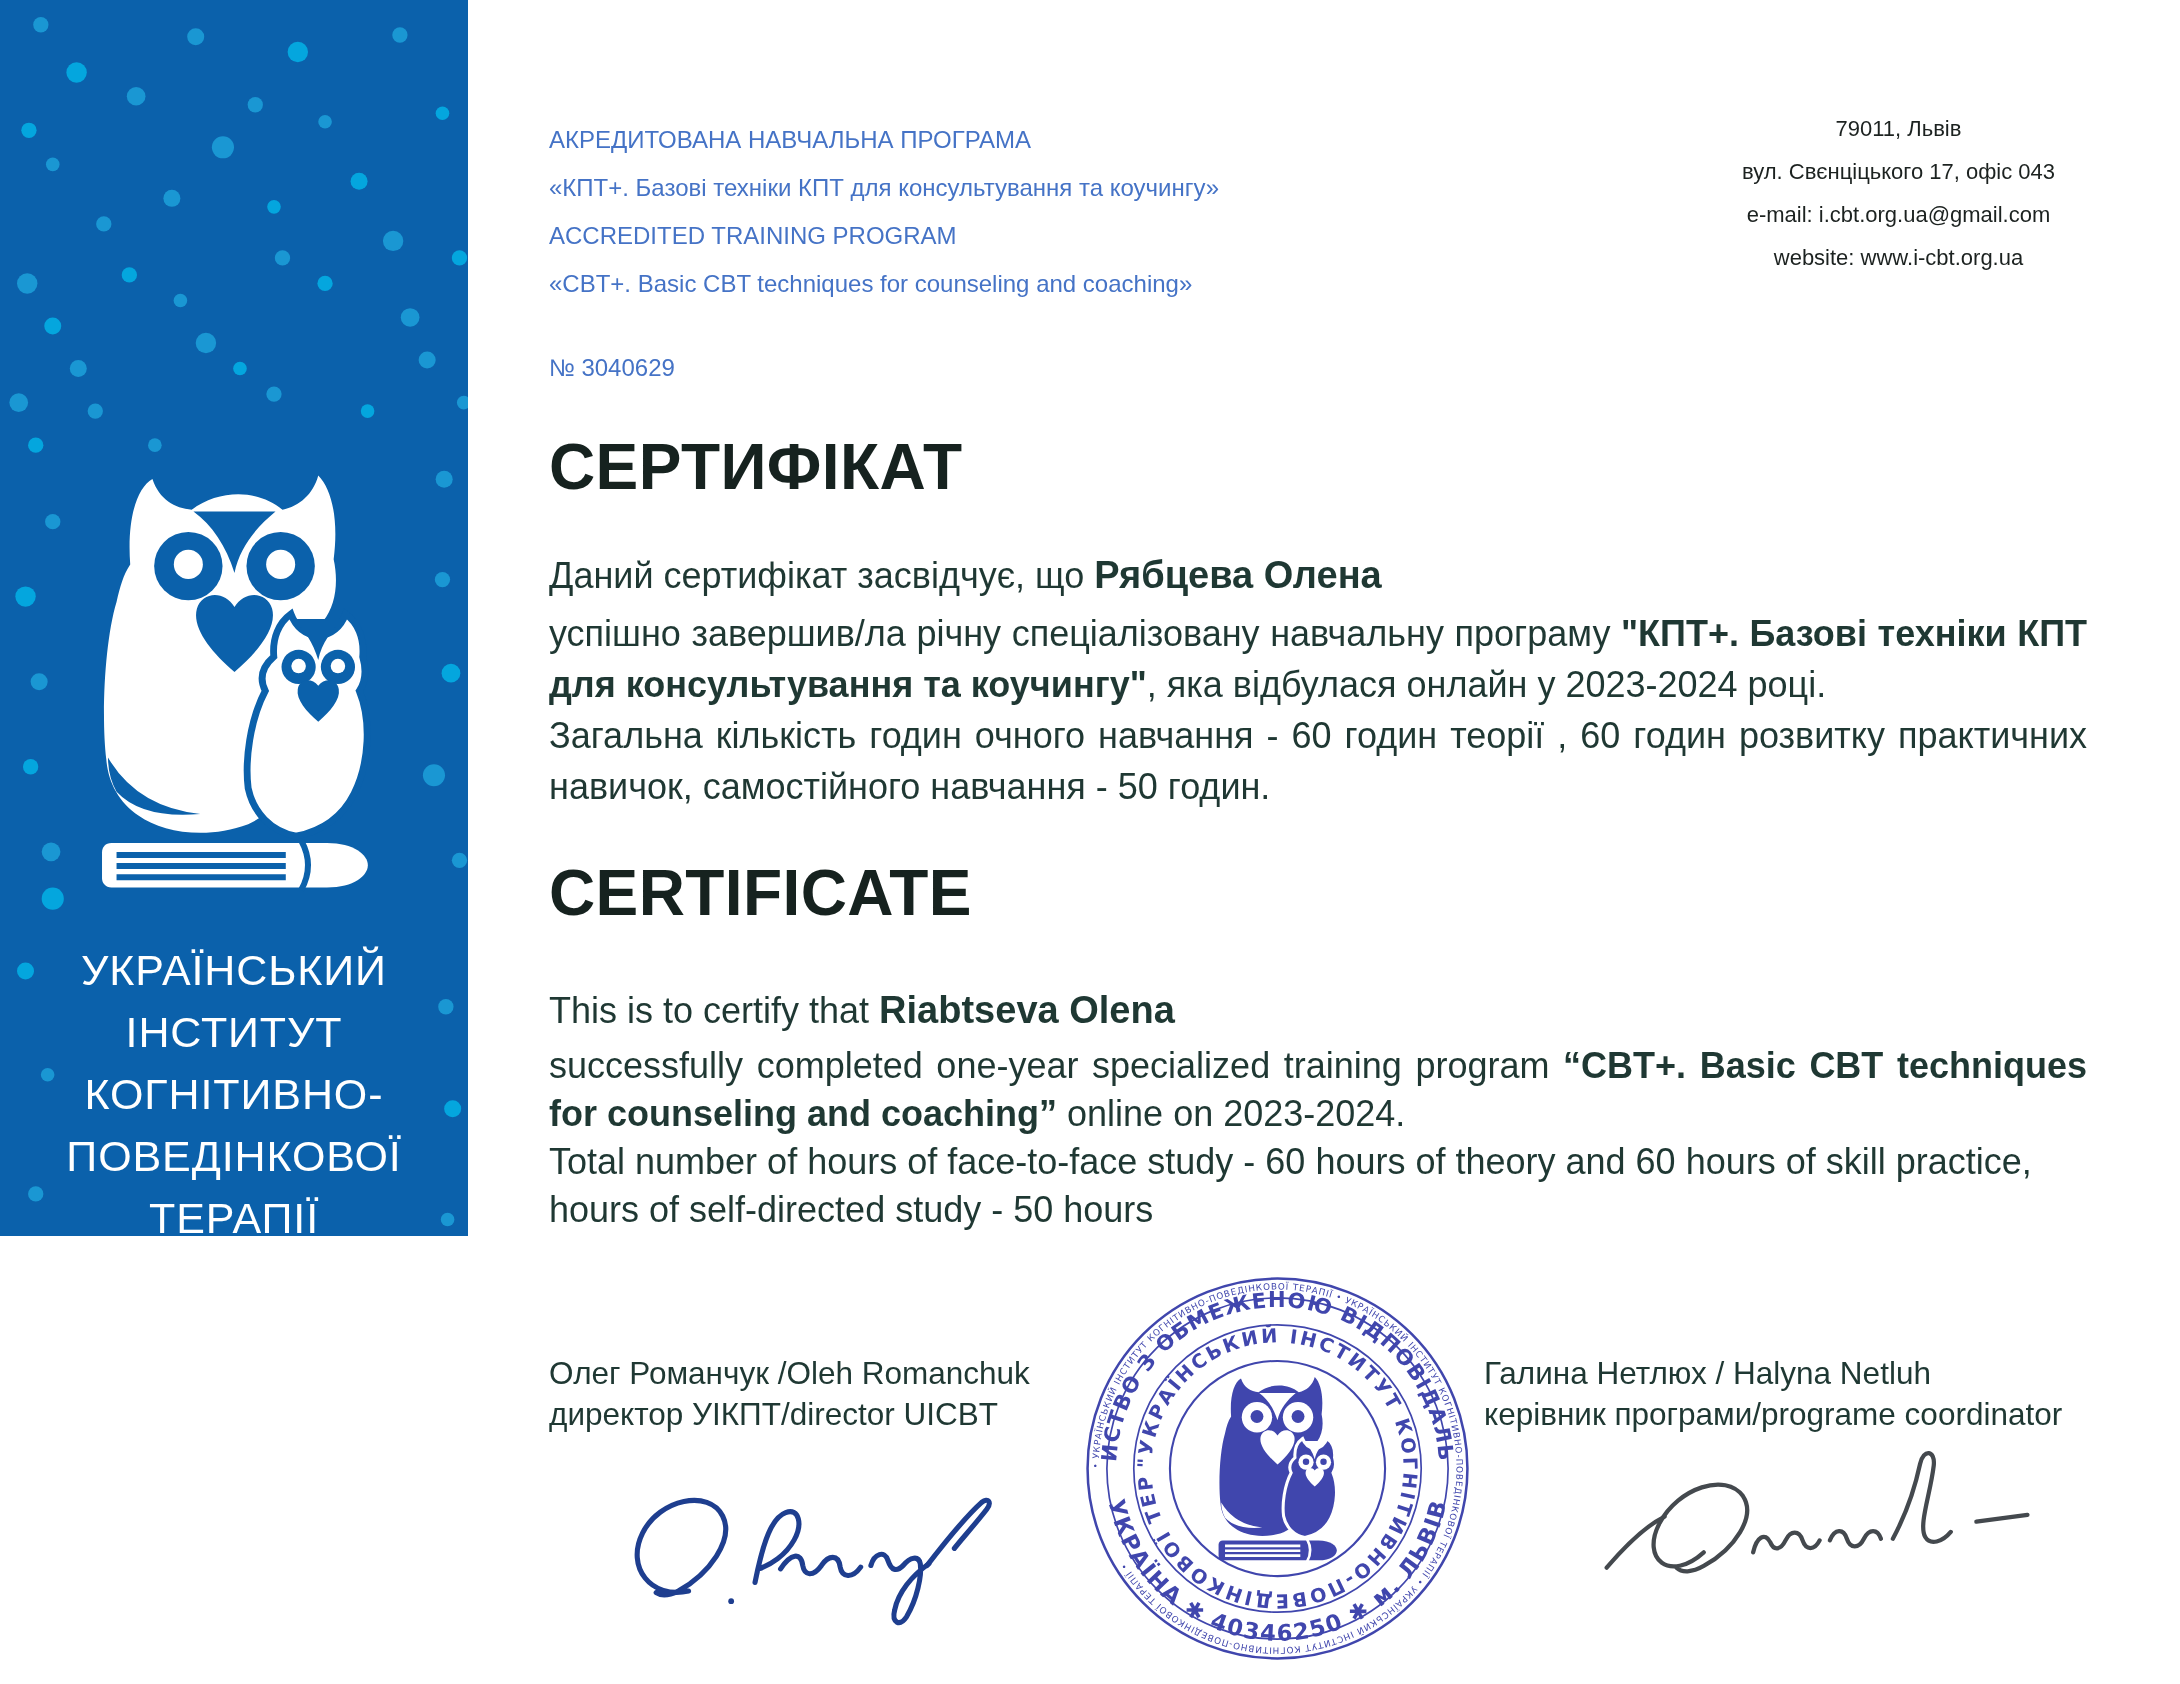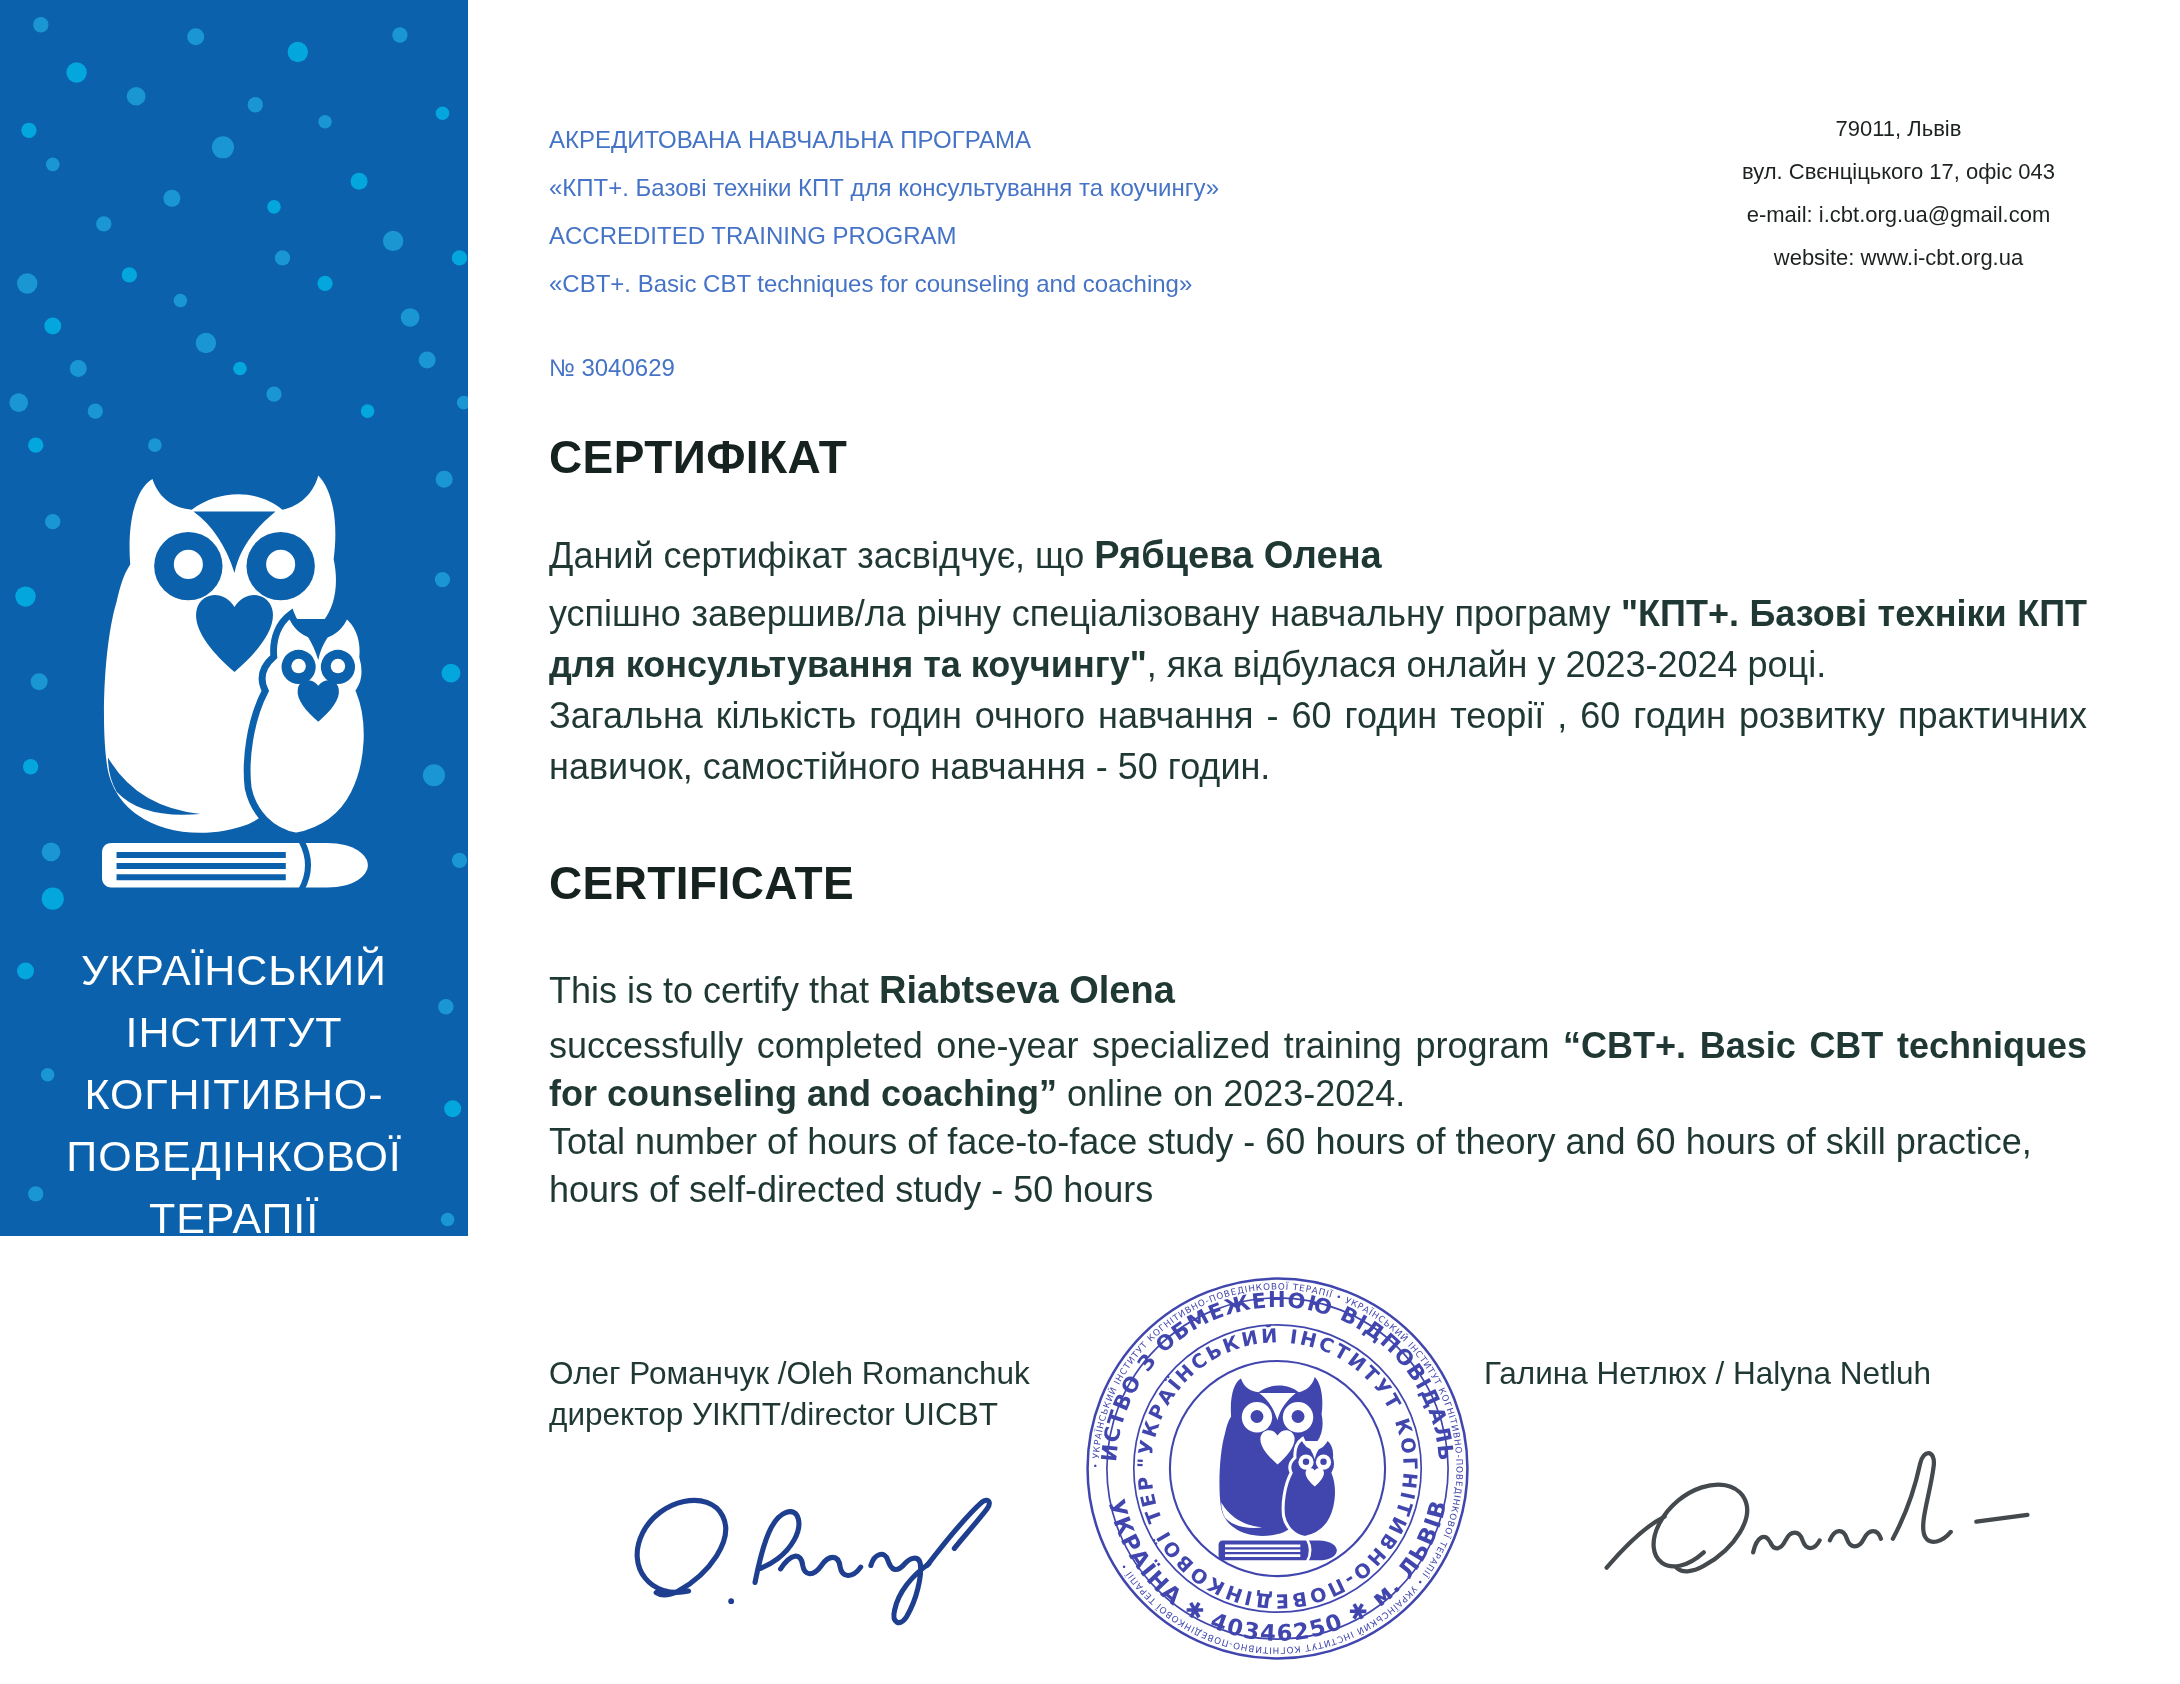--- a/index.html
+++ b/index.html
@@ -23,21 +23,21 @@
   .program{position:absolute;left:549px;top:116px;color:var(--accent);font-size:24px;line-height:48px}
   .program p{white-space:nowrap}
   .cert-number{margin-top:36px}
   .contact{position:absolute;right:126px;top:107px;text-align:center;color:var(--contact);
            font-size:22px;line-height:43px}
 
   
   .section{position:absolute;left:549px;width:1538px;color:var(--ink)}
   .section-ua{top:430px}
   .section-en{top:856px}
-  h1{font-size:46px;font-weight:700;color:var(--heading);letter-spacing:0.4px}
+  h1{font-size:64px;font-weight:700;color:var(--heading);letter-spacing:0.4px}
   .section-ua h1{margin-bottom:46px}
   .section-en h1{margin-bottom:56px}
   .para{font-size:36px;line-height:51px}
   .section-en .para{line-height:48px}
   .intro-line{margin-bottom:6.8px}
   .just{text-align:justify}
   .holder-name{font-weight:700;font-size:38px}
   .prog-bold{font-weight:700}
 
   
@@ -205,20 +205,21 @@
     <p class="para">Total number of hours of face-to-face study - 60 hours of theory and 60 hours of skill practice, hours of self-directed study - 50 hours</p>
   </section>
 
   <div class="signer signer-left">
     <div>Олег Романчук /Oleh Romanchuk</div>
     <div>директор УІКПТ/director UICBT</div>
   </div>
 
   <div class="signer signer-right">
     <div>Галина Нетлюх / Halyna Netluh</div>
+    <div>керівник програми/programe coordinator</div>
   </div>
 
   <svg class="sig-svg sig-left-svg" width="409" height="213" viewBox="0 0 480 250">
     <g fill="none" stroke="var(--sigLeft)" stroke-width="6" stroke-linecap="round" stroke-linejoin="round">
       <path d="M118,196 C74,206 44,168 64,128 C84,88 142,76 158,108 C172,136 142,176 106,196 C96,201 86,202 80,198"></path>
       <circle cx="168" cy="208" r="3.4" fill="var(--sigLeft)" stroke="none"></circle>
       <path d="M196,186 C206,136 216,110 232,104 C248,98 252,118 242,136 C232,154 214,166 200,170"></path>
       <path d="M226,170 C238,152 250,150 252,166 C254,178 264,180 274,166 C282,154 294,152 296,168 C298,180 310,182 320,168"></path>
       <path d="M332,166 C336,152 348,148 352,160 C356,172 362,174 370,166 C378,156 388,154 390,164 C392,178 386,206 374,226 C366,238 356,234 360,218 C364,198 380,178 400,164"></path>
       <path d="M398,166 C418,140 442,110 462,92 C470,86 474,92 468,100 C454,118 436,138 430,146"></path>

